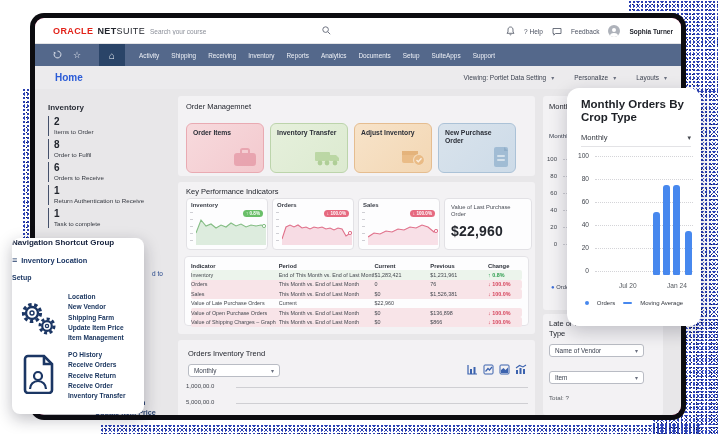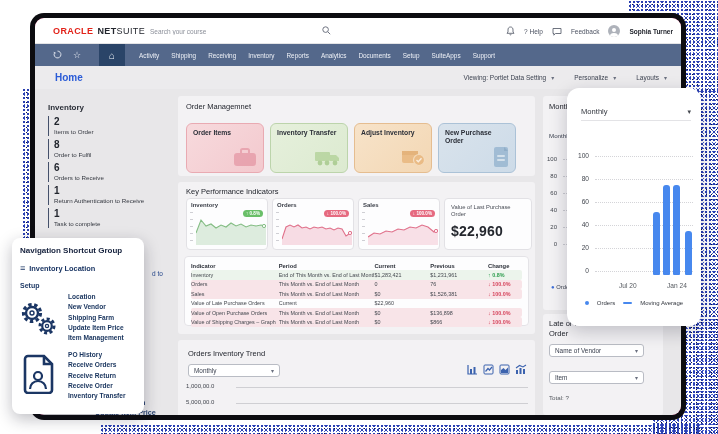--- a/index.html
+++ b/index.html
@@ -101,21 +101,21 @@
   .trend-icons{position:absolute;right:8px;top:24px;display:flex;gap:5px}
   .gline{position:absolute;height:1px;background:#cfcfd3}
   .gl-lbl{position:absolute;font-size:6px;color:#43474f}
   
   .rt-tick{position:absolute;font-size:6px;color:#43474f;width:14px;text-align:right}
   .rt-dot{position:absolute;border-top:1px dotted #c9c9cf;width:88px;height:1px}
   .legend-frag{position:absolute;font-size:5.8px;color:#3c4250}
   .legend-frag b{color:#3f6fd8;font-size:6px}
   
   .popup{position:absolute;left:12px;top:238px;width:132px;height:176px;background:#fff;
-    border-radius:8px;box-shadow:0 5px 16px rgba(20,20,40,.28);z-index:50;padding:8px;overflow:hidden}
+    border-radius:8px;box-shadow:0 5px 16px rgba(20,20,40,.28);z-index:50;overflow:hidden}
   .popup .pt{font-size:8px;font-weight:bold;color:#14203c;white-space:nowrap}
   .popup .mgr{margin-top:8px;font-size:7.4px;font-weight:bold;color:#1b3664;display:flex;gap:4px;align-items:center;cursor:pointer}
   .popup .mgr .ham{font-size:9px;color:#1b3664}
   .popup .setup{margin-top:9px;font-size:7px;color:#1f3a66;font-weight:bold;cursor:pointer}
   .pp-links{position:absolute;left:56px;width:74px}
   .pp-links div{font-size:6.6px;color:#16325c;font-weight:bold;line-height:10.3px;white-space:nowrap;cursor:pointer}
   .pp-ico{position:absolute;color:#1b3664}
   
   .overlay{position:absolute;left:567px;top:88px;width:134px;height:238px;background:#fff;
     border-radius:12px;box-shadow:0 6px 18px rgba(20,20,40,.22);z-index:40;padding:10px 8px 0 8px}
@@ -433,21 +433,21 @@
       <div class="rt-dot" style="left:20px;top:114px"></div>
       <span class="rt-tick" style="left:0;top:128px">20</span>
       <div class="rt-dot" style="left:20px;top:131px"></div>
       <span class="rt-tick" style="left:0;top:145px">0</span>
       <div class="rt-dot" style="left:20px;top:148px"></div>
       <span class="legend-frag" style="left:8px;top:188px"><b>●</b> <span>Orde</span></span>
     </div>
 
     <div class="panel" style="left:508px;top:225px;width:120px;height:101px">
       <div class="p-title" style="left:6px;top:5px">Late or P</div>
-      <div class="p-title" style="left:6px;top:15px">Order</div>
+      <div class="p-title" style="left:6px;top:15px">Type</div>
       <div class="dd-box" style="left:6px;top:30px;width:95px">
         <span>Name of Vendor</span>
             <span class="car">▾</span>
       </div>
       <div class="dd-box" style="left:6px;top:57px;width:95px">
         <span>Item</span>
             <span class="car">▾</span>
       </div>
       <span style="position:absolute;left:6px;top:80px;font-size:6.2px;color:#55595f">Total: ?</span>
     </div>
@@ -487,20 +487,21 @@
   <div class="pp-links" style="top:112px">
     <div>PO History</div>
     <div>Receive Orders</div>
     <div>Receive Return</div>
     <div>Receive Order</div>
     <div>Inventory Transfer</div>
   </div>
 </div>
 
 <div class="overlay">
+  <div class="ot">Monthly Orders By Crop Type</div>
   <div class="ov-dd">
     <span>Monthly</span>
       <span class="car">▾</span>
   </div>
   <span class="ov-ytick" style="top:64px">100</span>
   <div class="ov-grid" style="top:68px"></div>
   <span class="ov-ytick" style="top:87px">80</span>
   <div class="ov-grid" style="top:91px"></div>
   <span class="ov-ytick" style="top:110px">60</span>
   <div class="ov-grid" style="top:114px"></div>

